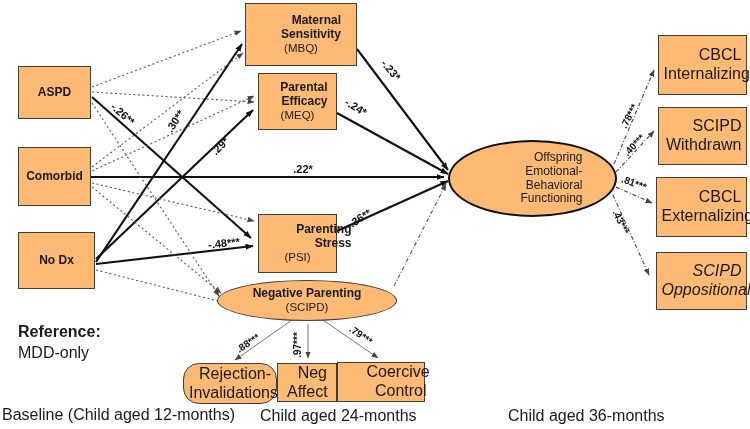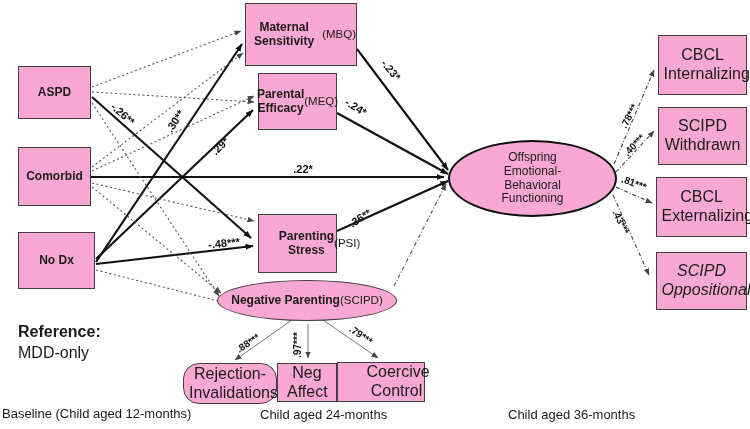--- a/index.html
+++ b/index.html
@@ -2,40 +2,40 @@
 <html><head>
 <meta charset="utf-8">
 <style>
   html,body{margin:0;padding:0;background:#fff;}
   .stage{
     position:relative;width:750px;height:429px;background:#fff;
     font-family:"Liberation Sans",sans-serif;color:#1a1a1a;overflow:hidden;
   }
   .stage svg{position:absolute;left:0;top:0;}
   .node{
-    position:absolute;box-sizing:border-box;background:#f9a8d4;
+    position:absolute;box-sizing:border-box;background:#fdba74;
     border:1.5px solid #3f3f3f;
-    display:flex;flex-direction:row;align-items:center;justify-content:center;
-    text-align:center;line-height:1.16;
+    display:flex;flex-direction:column;align-items:center;justify-content:center;
+    text-align:right;line-height:1.16;
   }
   .node .lbl{font-weight:bold;font-size:12px;}
   .node .lbl.rg{font-weight:normal;font-size:16px;}
   .node .sub{font-weight:normal;font-size:11.5px;}
   .ellipse{border-radius:50%;}
   .np-ellipse{border-width:1.4px;}
   .off-ellipse{border:2.4px solid #101010;}
   .off-ellipse .lbl{font-weight:normal;font-size:12px;width:100px;}
   .coef{
     position:absolute;font-size:11px;font-weight:bold;color:#111;white-space:nowrap;
     transform:translate(-50%,-50%) rotate(var(--r,0deg));
   }
   .coef.sm{font-size:10px;}
   .note{position:absolute;font-size:16px;line-height:1.3;}
   .note .hd{font-weight:bold;}
-  .tl{position:absolute;font-size:13px;white-space:nowrap;}
+  .tl{position:absolute;font-size:16px;white-space:nowrap;}
 </style>
 </head>
 <body>
 
 <div class="stage">
 
   <svg width="750" height="429" viewBox="0 0 750 429">
     <defs>
       <marker id="arrB" markerWidth="9" markerHeight="8" refX="7.5" refY="3" orient="auto" markerUnits="userSpaceOnUse">
         <path d="M0,0 L8,3 L0,6 z" fill="#111"></path>

